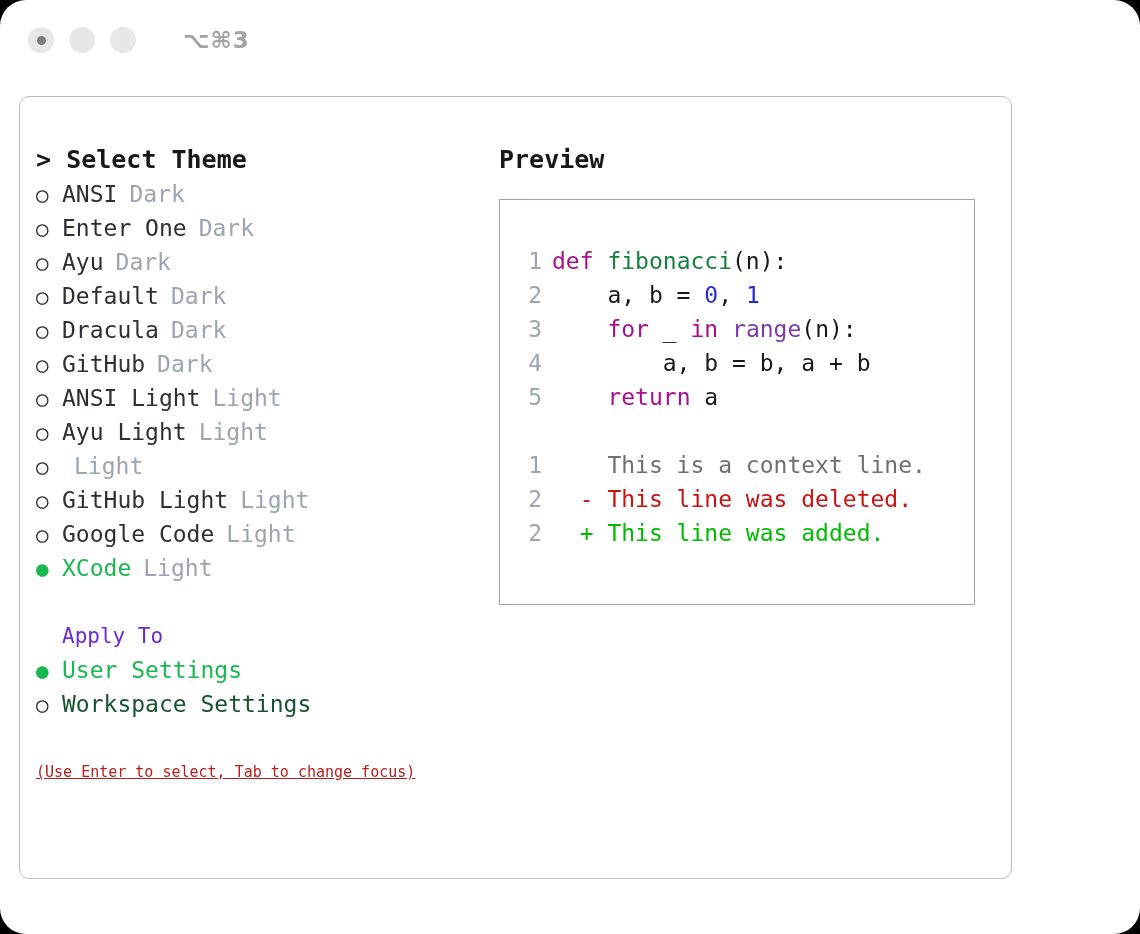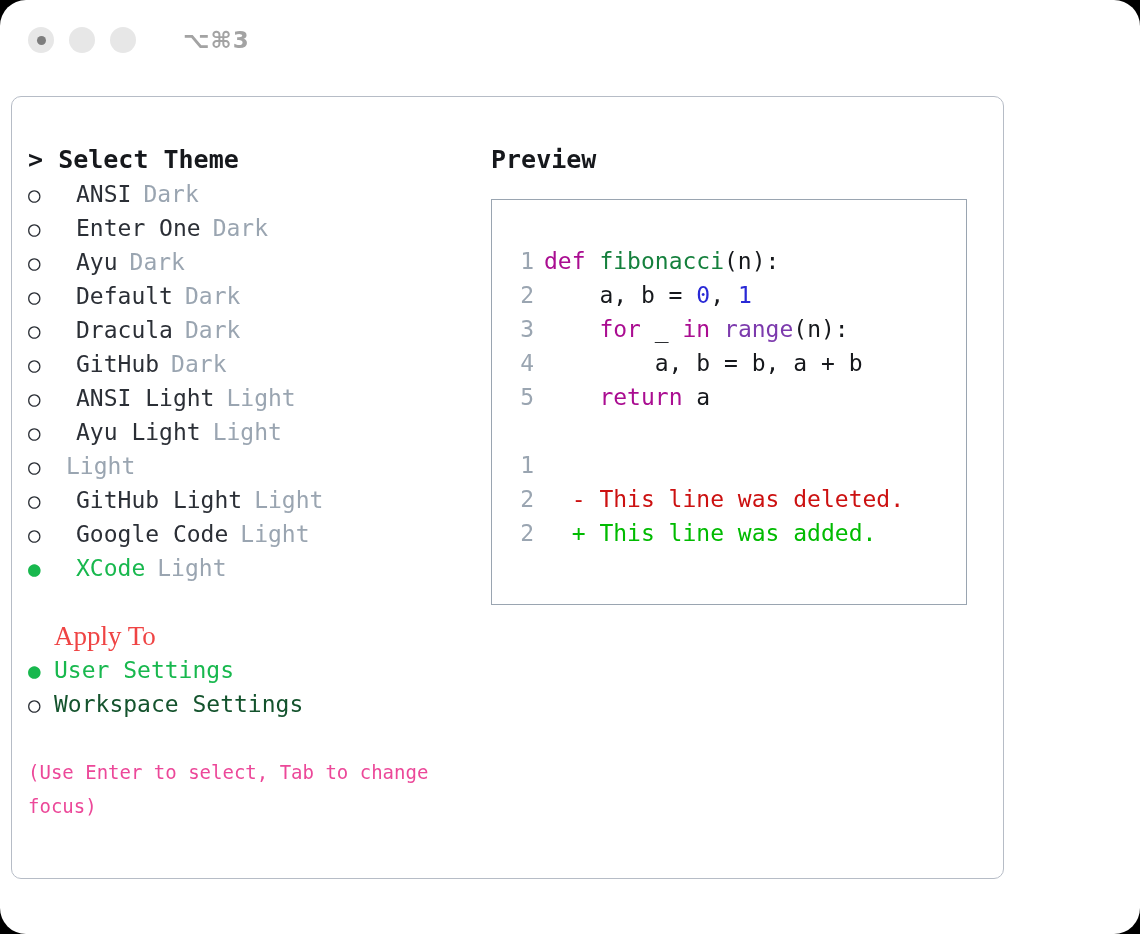--- a/index.html
+++ b/index.html
@@ -56,21 +56,21 @@
     color: #a3a3a3;
     font-size: 23px;
     letter-spacing: 1px;
     font-family: "DejaVu Sans", "Liberation Sans", sans-serif;
     font-weight: bold;
   }
 
   
   #tui-panel {
     position: absolute;
-    left: 11px;
+    left: 19px;
     top: 96px;
     width: 993px;
     height: 783px;
     border: 1.5px solid #b6bcc6;
     border-radius: 10px;
     box-sizing: border-box;
     background: #ffffff;
   }
 
   #panel-columns {
@@ -104,57 +104,57 @@
     white-space: pre;
   }
   .bullet {
     width: 26px;
     flex: 0 0 26px;
     font-size: 21px;
     color: #2b2f36;
     line-height: 34px;
   }
   .theme-row.selected .bullet { color: #18b84e; }
-  .theme-name { color: #2b2f36; margin-left: 22px; }
+  .theme-name { color: #2b2f36; }
   .theme-row.selected .theme-name { color: #18b84e; }
   .theme-kind {
     color: #9aa5b1;
     margin-left: 12px;
   }
 
   
   #apply-section { margin-top: 34px; }
   #apply-title {
-    font-size: 27px;
-    color: #ef4444;
+    font-size: 21px;
+    color: #6d28d9;
     line-height: 34px;
     height: 34px;
     padding-left: 26px;
     white-space: pre;
-    font-family: Liberation Serif, serif;
   }
   .apply-row {
     display: flex;
     align-items: baseline;
     line-height: 34px;
     height: 34px;
     font-size: 23px;
     white-space: pre;
   }
   .apply-row .label { color: #14532d; }
   .apply-row.selected .bullet { color: #18b84e; }
   .apply-row.selected .label { color: #18b84e; }
 
   
   #hint-text {
     margin-top: 34px;
-    font-size: 19px;
-    line-height: 34px;
-    color: #ec4899;
+    font-size: 15px;
+    line-height: 34px;
+    color: #b91c1c;
     width: 420px;
+    text-decoration: underline;
   }
 
   
   #preview-column {
     position: absolute;
     left: 479px;
     top: 46px;
     width: 490px;
   }
   #preview-box {
@@ -250,21 +250,21 @@
         <div class="section-header">Preview</div>
 
         <div id="preview-box">
           <div id="code-block">
               <div class="code-line"><span class="gutter">1</span><span class="code-text"><span class="tok-kw">def </span><span class="tok-fn">fibonacci</span><span class="tok-pl">(n):</span></span></div>
               <div class="code-line"><span class="gutter">2</span><span class="code-text"><span class="tok-pl">    a, b = </span><span class="tok-num">0</span><span class="tok-pl">, </span><span class="tok-num">1</span></span></div>
               <div class="code-line"><span class="gutter">3</span><span class="code-text"><span class="tok-pl">    </span><span class="tok-kw">for</span><span class="tok-pl"> _ </span><span class="tok-kw">in</span><span class="tok-pl"> </span><span class="tok-bi">range</span><span class="tok-pl">(n):</span></span></div>
               <div class="code-line"><span class="gutter">4</span><span class="code-text"><span class="tok-pl">        a, b = b, a + b</span></span></div>
               <div class="code-line"><span class="gutter">5</span><span class="code-text"><span class="tok-pl">    </span><span class="tok-kw">return</span><span class="tok-pl"> a</span></span></div>
               <div class="blank-line"></div>
-              <div class="code-line"><span class="gutter">1</span></div>
+              <div class="code-line"><span class="gutter">1</span><span class="diff-ctx">    This is a context line.</span></div>
               <div class="code-line"><span class="gutter">2</span><span class="diff-del">  - This line was deleted.</span></div>
               <div class="code-line"><span class="gutter">2</span><span class="diff-add">  + This line was added.</span></div>
             </div>
         </div>
       </div>
 
     </div>
   </div>
 </div>
 

